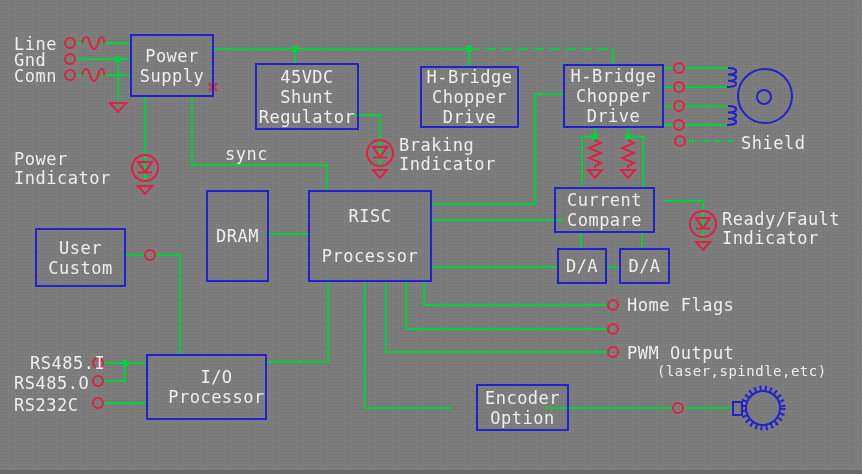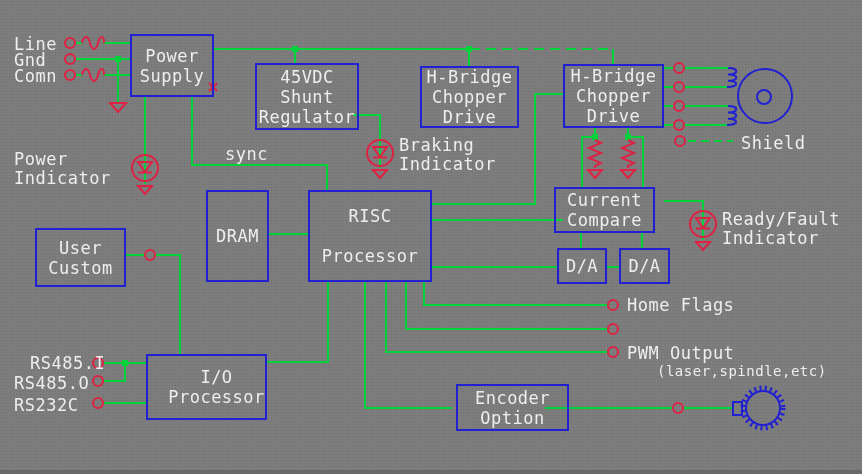--- a/index.html
+++ b/index.html
@@ -161,21 +161,21 @@
 Chopper
 Drive</div>
   <div class="box" style="left:206px;top:190px;width:63px;height:92px;">DRAM</div>
   <div class="box" style="left:308px;top:190px;width:124px;height:92px;">RISC
 
 Processor</div>
   <div class="box" style="left:35px;top:228px;width:91px;height:59px;">User
 Custom</div>
   <div class="box" style="left:146px;top:354px;width:121px;height:66px;padding-left:20px;">I/O
 Processor</div>
-  <div class="box" style="left:456px;top:384px;width:113px;height:47px;">Encoder
+  <div class="box" style="left:476px;top:384px;width:93px;height:47px;">Encoder
 Option</div>
   <div class="box" style="left:554px;top:187px;width:101px;height:46px;">Current
 Compare</div>
   <div class="box" style="left:557px;top:248px;width:50px;height:36px;">D/A</div>
   <div class="box" style="left:619px;top:248px;width:51px;height:36px;">D/A</div>
 
   <div class="lbl" style="left:14px;top:35px;">Line</div>
   <div class="lbl" style="left:14px;top:51px;">Gnd</div>
   <div class="lbl" style="left:14px;top:67px;">Comn</div>
   <div class="lbl" style="left:14px;top:150px;">Power

